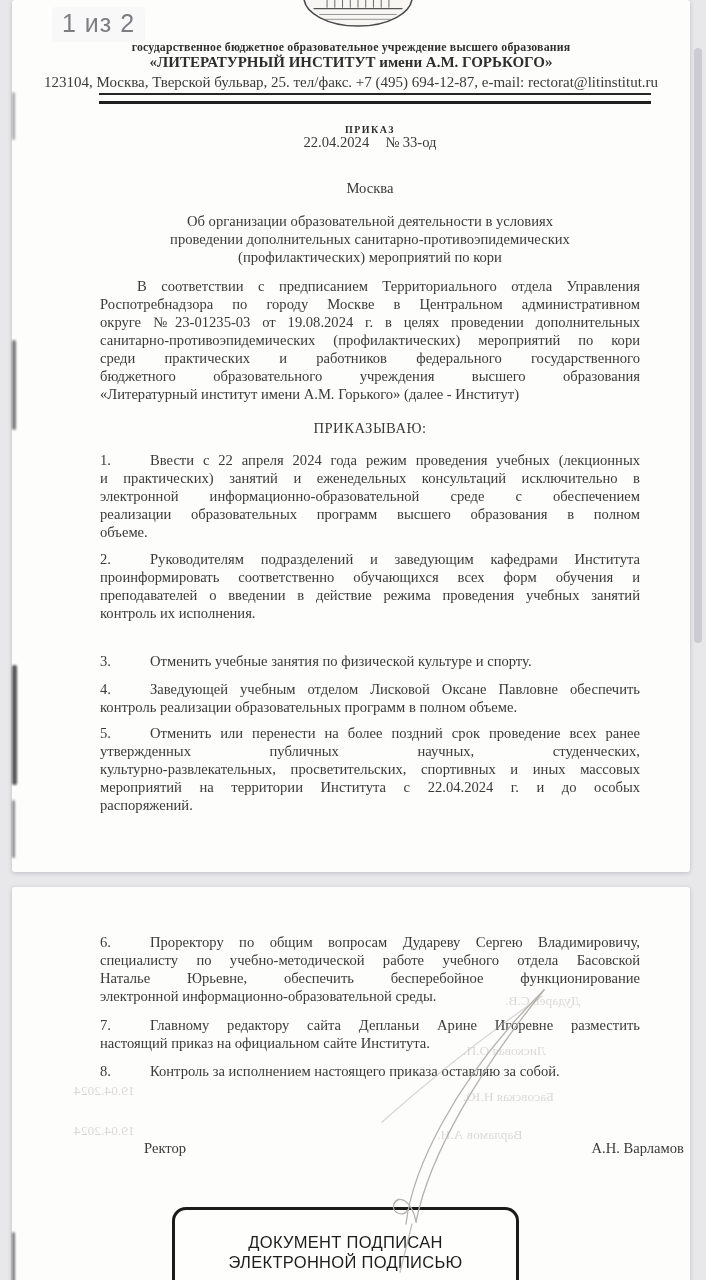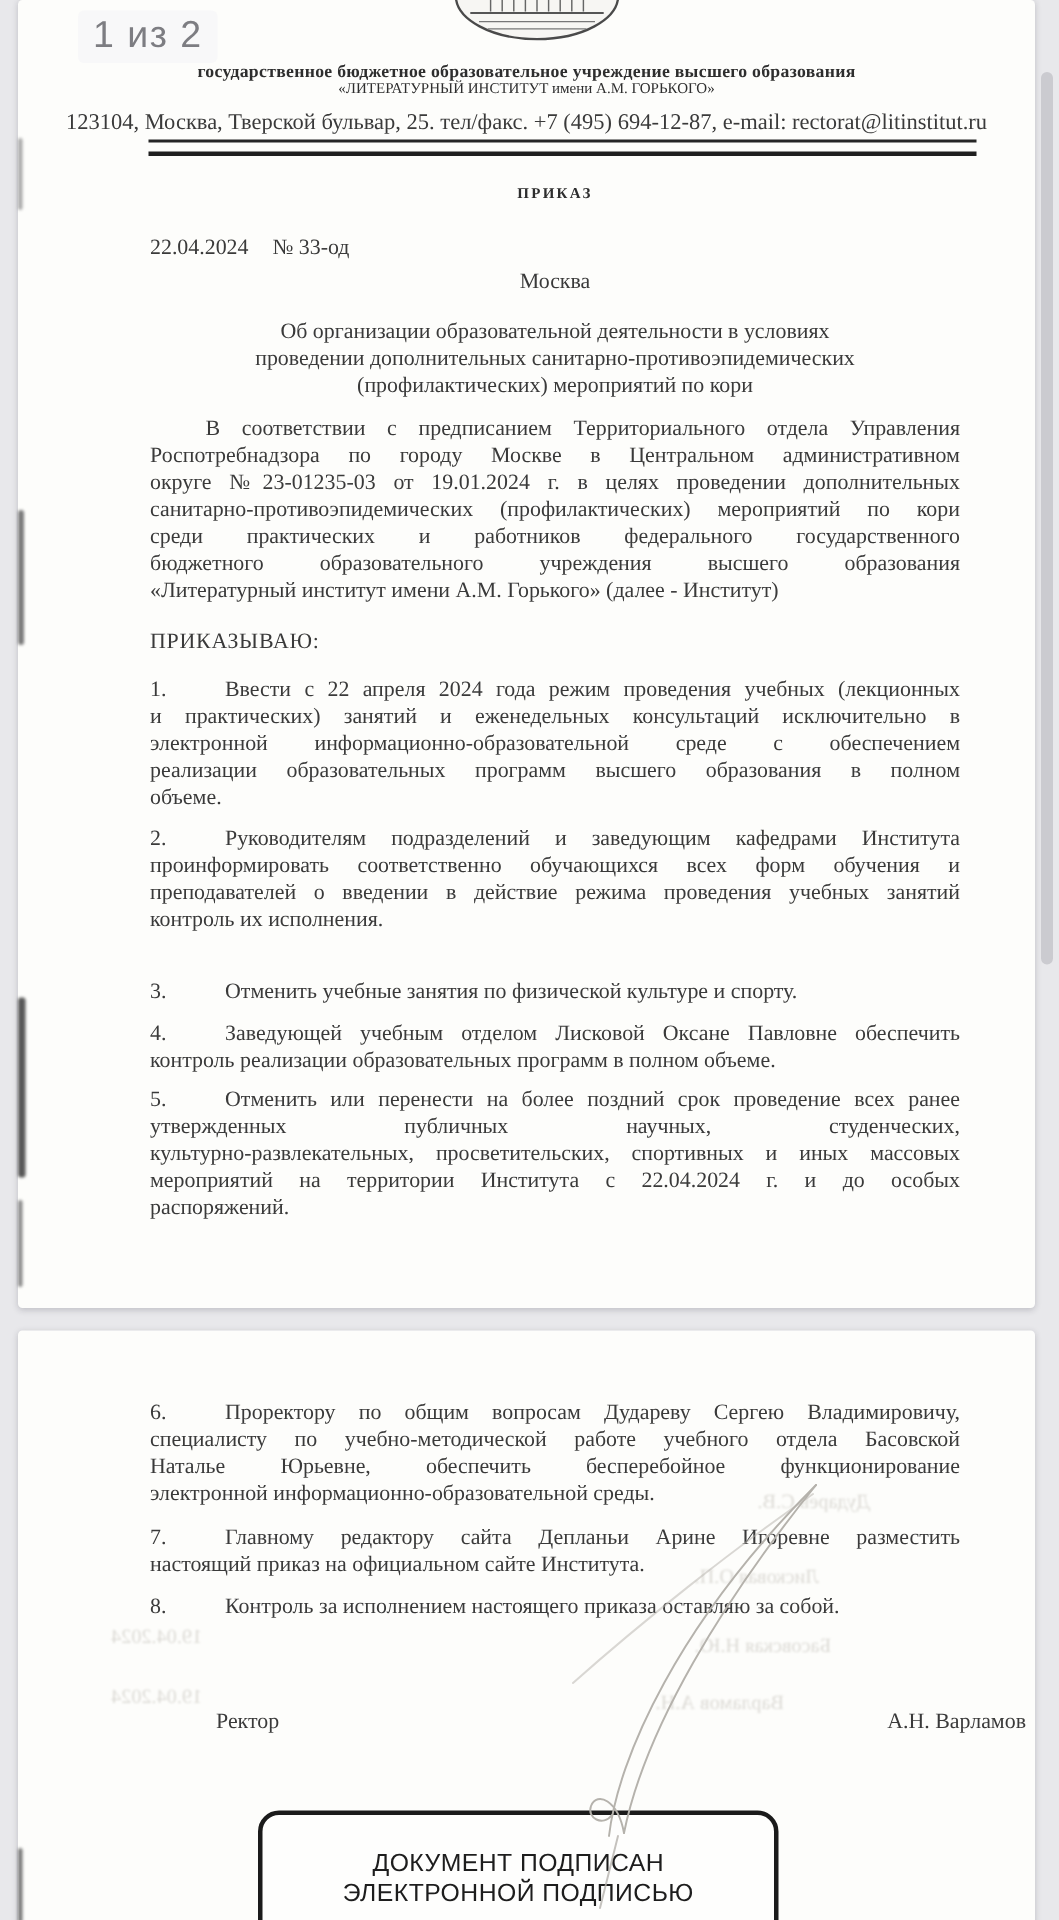--- a/index.html
+++ b/index.html
@@ -8,38 +8,38 @@
           font-family:"Liberation Serif","DejaVu Serif",serif;}
   .page{position:absolute;left:12px;width:678px;background:#fdfdfb;border-radius:3px;
         box-shadow:0 1px 4px rgba(40,40,60,.22);}
   .page1{top:0;height:872px;}
   .page2{top:887px;height:430px;}
 
   
   .logo{position:absolute;left:288px;top:-32px;width:116px;height:62px;}
   .lh-line{position:absolute;left:0;width:100%;text-align:center;color:#2e2e2e;}
   .org-type{top:40px;font-weight:bold;font-size:11.8px;letter-spacing:.2px;}
-  .org-name{top:54px;font-weight:normal;font-size:10px;}
+  .org-name{top:54px;font-weight:bold;font-size:15px;}
   .org-contacts{top:74px;font-size:15px;color:#3a3a3a;}
   .hdr-rule{position:absolute;left:87px;top:93px;width:552px;height:6px;
             border-top:2px solid #262626;border-bottom:3px solid #1f1f1f;}
 
   
   .doc-col{position:absolute;left:88px;width:540px;color:#3a3a3a;font-size:14.6px;line-height:18px;}
   .line{min-height:18px;}
   .just{text-align:justify;text-align-last:justify;}
   .ind{text-indent:37px;}
   .num{display:inline-block;width:50px;}
 
   .doctype{top:121px;text-align:center;font-weight:bold;font-size:10px;letter-spacing:1.5px;color:#2d2d2d;}
-  .daterow{top:156px;display:flex;justify-content:flex-start;gap:16px;}
+  .daterow{top:133px;display:flex;justify-content:center;gap:16px;}
   .city{top:179px;text-align:center;}
   .subject{top:212px;text-align:center;}
   .preamble{top:277px;}
-  .resolve{top:419px;letter-spacing:.5px;}
+  .resolve{top:419px;letter-spacing:.5px;text-align:center;}
   .item1{top:451px;}
   .item2{top:550px;}
   .item3{top:652px;}
   .item4{top:680px;}
   .item5{top:724px;}
   .item6{top:46px;}
   .item7{top:129px;}
   .item8{top:175px;}
 
   .sigrow{top:252px;display:flex;justify-content:space-between;margin-left:44px;}
@@ -111,21 +111,21 @@
 
     <div class="doc-col subject">
         <div class="line">Об организации образовательной деятельности в условиях</div>
         <div class="line">проведении дополнительных санитарно-противоэпидемических</div>
         <div class="line">(профилактических) мероприятий по кори</div>
       </div>
 
     <div class="doc-col preamble">
         <div class="line just ind">В соответствии с предписанием Территориального отдела Управления</div>
         <div class="line just">Роспотребнадзора по городу Москве в Центральном административном</div>
-        <div class="line just">округе №23-01235-03 от 19.01.2024 г. в целях проведении дополнительных</div>
+        <div class="line just">округе №23-01235-03 от 19.08.2024 г. в целях проведении дополнительных</div>
         <div class="line just">санитарно-противоэпидемических (профилактических) мероприятий по кори</div>
         <div class="line just">среди практических и работников федерального государственного</div>
         <div class="line just">бюджетного образовательного учреждения высшего образования</div>
         <div class="line">«Литературный институт имени А.М. Горького» (далее - Институт)</div>
       </div>
 
     <div class="doc-col resolve">ПРИКАЗЫВАЮ:</div>
 
     <div class="doc-col item1">
         <div class="line just"><span class="num">1.</span>Ввести с 22 апреля 2024 года режим проведения учебных (лекционных</div>

